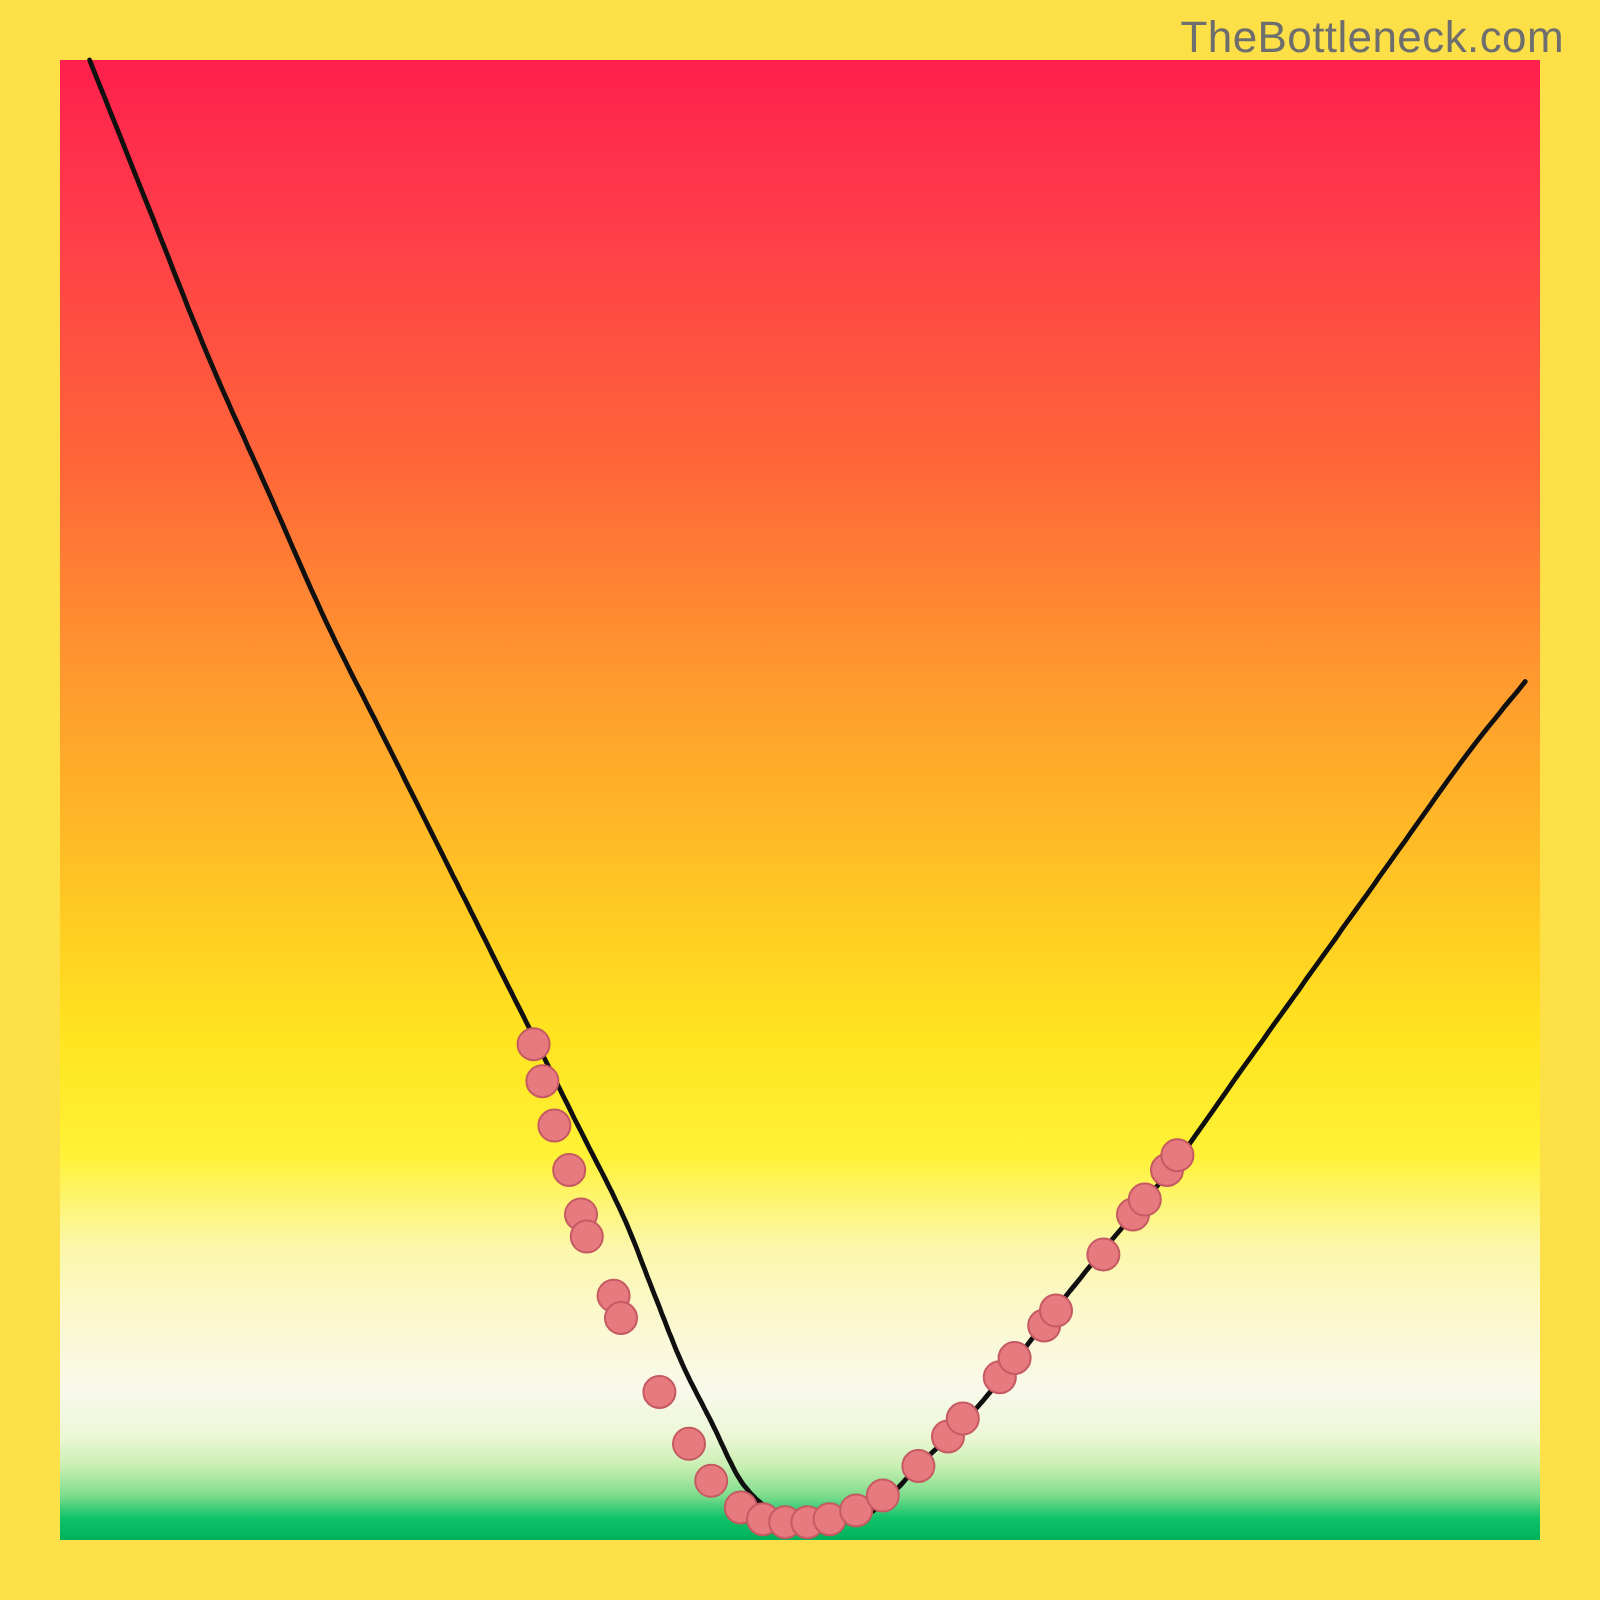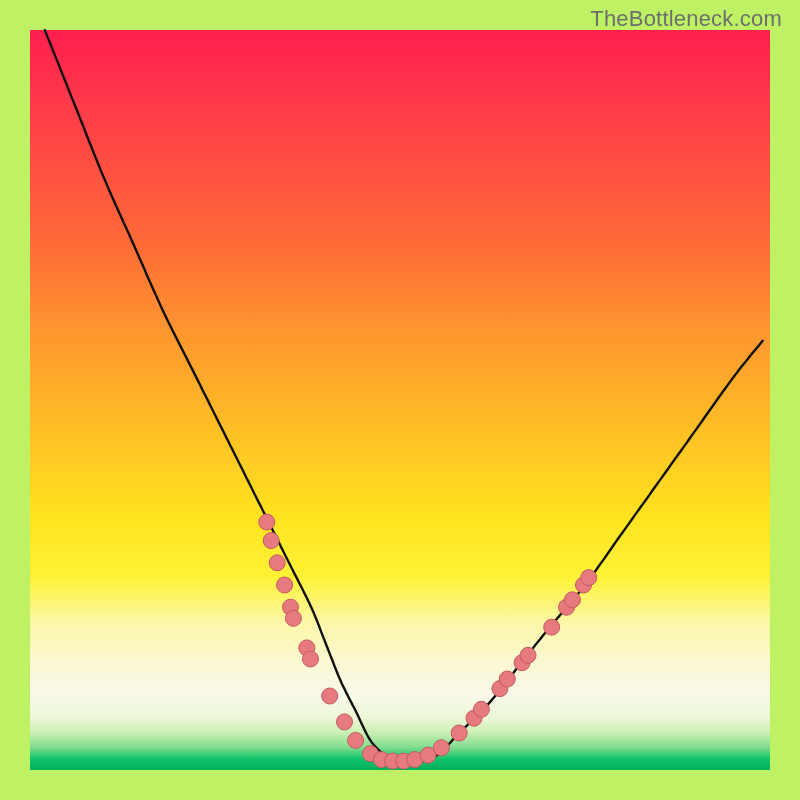--- a/index.html
+++ b/index.html
@@ -10,21 +10,21 @@
     overflow: hidden;
     background: #000;
     font-family: Arial, Helvetica, sans-serif;
   }
   .frame {
     position: absolute;
     left: 0;
     top: 0;
     width: 800px;
     height: 800px;
-    background: #bef264;
+    background: #fde047;
   }
   .plot {
     position: absolute;
     left: 30px;
     top: 30px;
     width: 740px;
     height: 740px;
     
     background: linear-gradient(
       to bottom,

